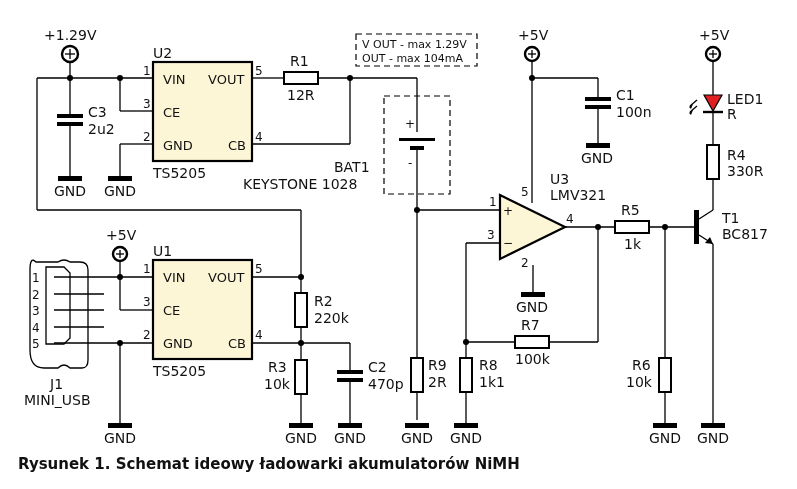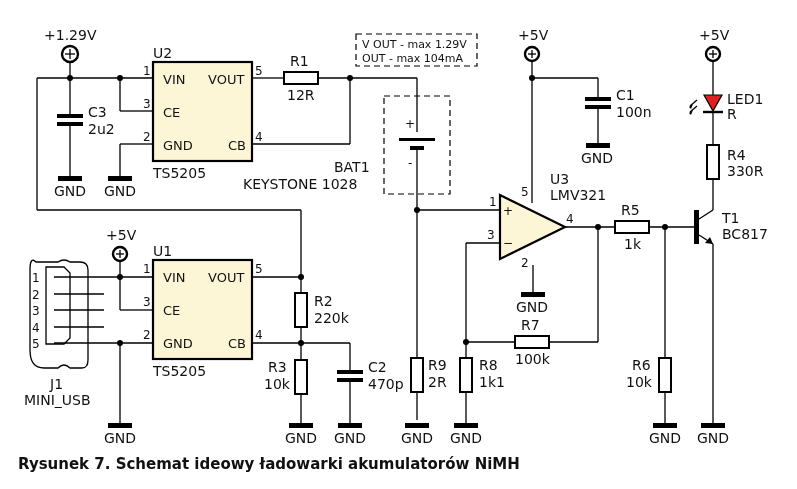--- a/index.html
+++ b/index.html
@@ -298,13 +298,13 @@
     <line x1="699" y1="235" x2="713" y2="244" class="w"></line>
     <polygon points="713,244 705,243 710,237" fill="#000"></polygon>
     <text x="722" y="223" class="lbl">T1</text>
     <text x="722" y="239" class="lbl">BC817</text>
   </g>
   <line x1="713" y1="244" x2="713" y2="423" class="w"></line>
   <rect x="701" y="423" width="24" height="5" class="gndbar"></rect>
   <text x="697" y="443" class="lbl">GND</text>
 </svg>
 
-<div class="caption">Rysunek 7. Schemat ideowy ładowarki akumulatorów NiMH</div>
+<div class="caption">Rysunek 1. Schemat ideowy ładowarki akumulatorów NiMH</div>
 
 </body></html>

